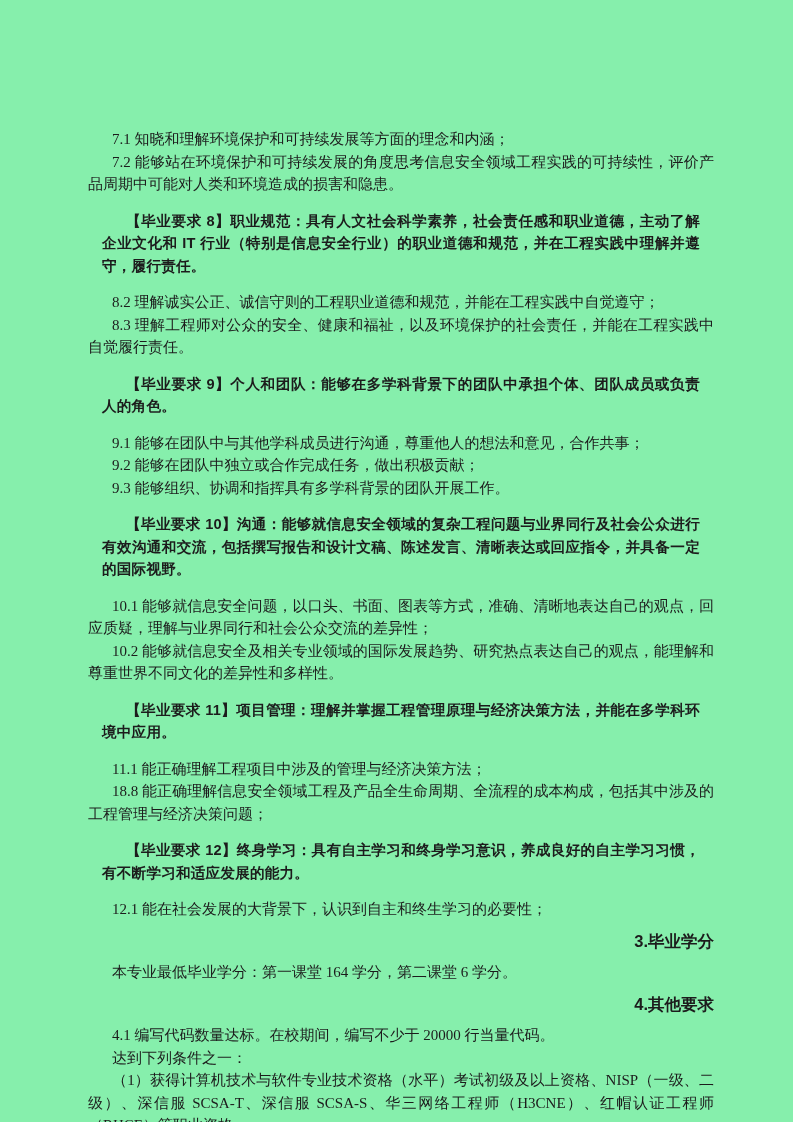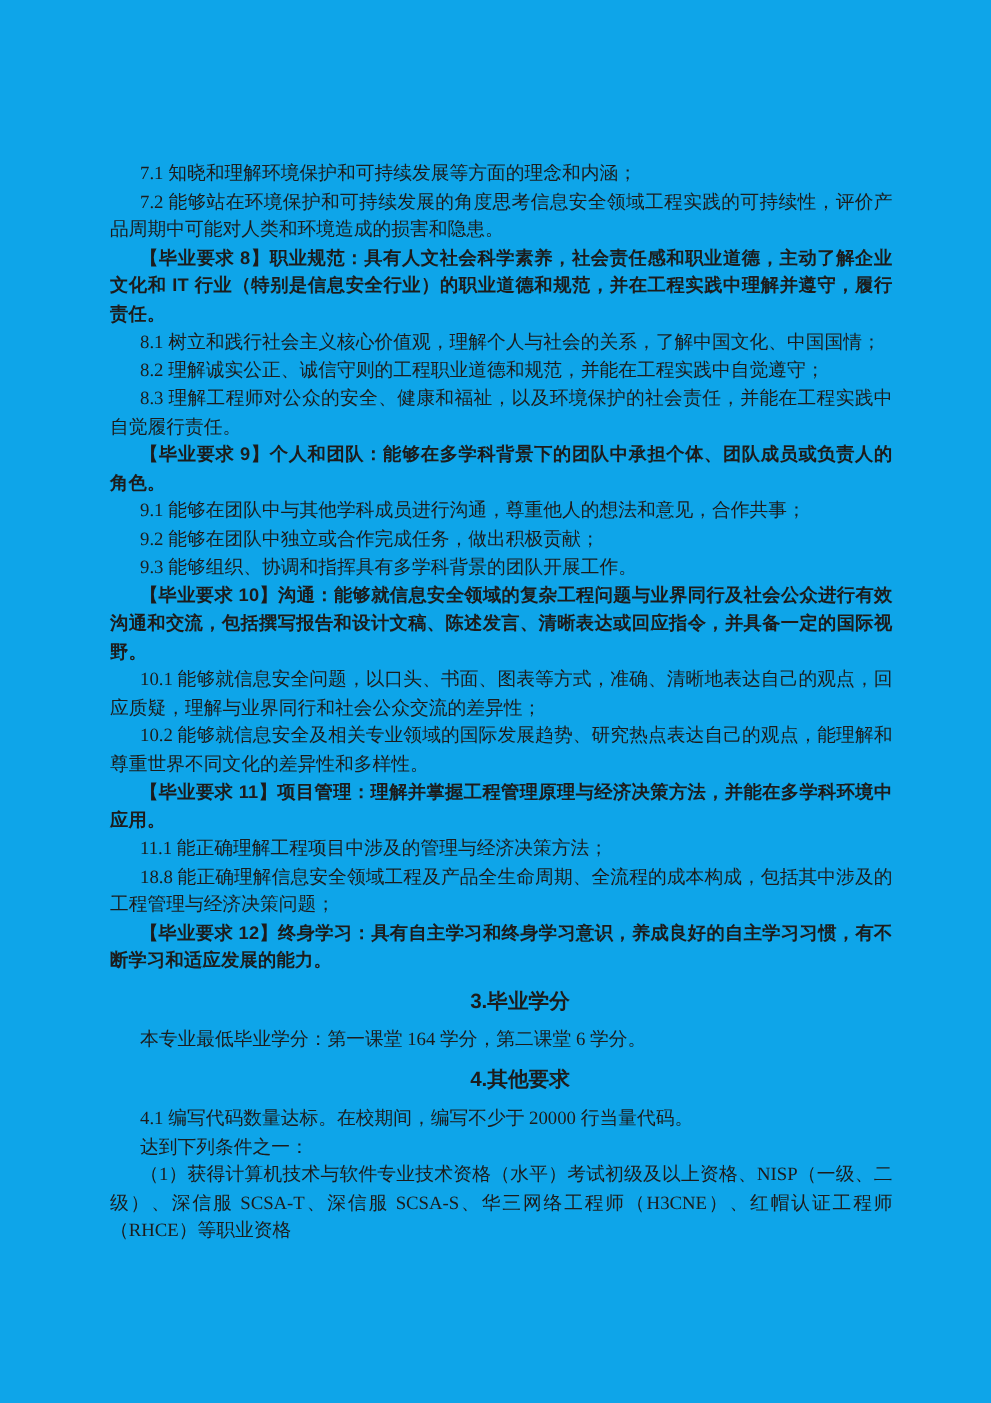--- a/index.html
+++ b/index.html
@@ -5,78 +5,78 @@
   html, body {
     margin: 0;
     padding: 0;
     background: #e8e8e8;
   }
   .page {
     position: relative;
     width: 793px;
     height: 1122px;
     margin: 0 auto;
-    background: #0ea5e9;
+    background: #86efac;
     overflow: hidden;
   }
   .content {
     position: absolute;
     left: 88px;
     top: 128px;
     width: 626px;
     font-family: "Liberation Serif", "DejaVu Serif", serif;
     font-size: 15px;
     line-height: 22.5px;
     color: #1c1c1c;
     text-align: justify;
   }
   p.body {
     margin: 0;
     text-indent: 24px;
   }
   p.requirement {
-    margin: 0;
+    margin: 14px;
     text-indent: 24px;
     font-weight: 700;
     font-family: "Liberation Sans", "DejaVu Sans", sans-serif;
     font-size: 14.6px;
     letter-spacing: 0.2px;
   }
   h2.heading {
     margin: 9px 0 9px 0;
     font-size: 16.5px;
     line-height: 22.5px;
     font-weight: 700;
     text-indent: 30px;
     font-family: "Liberation Sans", "DejaVu Sans", sans-serif;
-    text-align: center;
+    text-align: right;
   }
 </style>
 </head>
 <body>
 
 <div class="page">
   <div class="content">
       <p class="body">7.1 知晓和理解环境保护和可持续发展等方面的理念和内涵；</p>
       <p class="body">7.2 能够站在环境保护和可持续发展的角度思考信息安全领域工程实践的可持续性，评价产品周期中可能对人类和环境造成的损害和隐患。</p>
       <p class="requirement">【毕业要求 8】职业规范：具有人文社会科学素养，社会责任感和职业道德，主动了解企业文化和 IT 行业（特别是信息安全行业）的职业道德和规范，并在工程实践中理解并遵守，履行责任。</p>
-      <p class="body">8.1 树立和践行社会主义核心价值观，理解个人与社会的关系，了解中国文化、中国国情；</p>
       <p class="body">8.2 理解诚实公正、诚信守则的工程职业道德和规范，并能在工程实践中自觉遵守；</p>
       <p class="body">8.3 理解工程师对公众的安全、健康和福祉，以及环境保护的社会责任，并能在工程实践中自觉履行责任。</p>
       <p class="requirement">【毕业要求 9】个人和团队：能够在多学科背景下的团队中承担个体、团队成员或负责人的角色。</p>
       <p class="body">9.1 能够在团队中与其他学科成员进行沟通，尊重他人的想法和意见，合作共事；</p>
       <p class="body">9.2 能够在团队中独立或合作完成任务，做出积极贡献；</p>
       <p class="body">9.3 能够组织、协调和指挥具有多学科背景的团队开展工作。</p>
       <p class="requirement">【毕业要求 10】沟通：能够就信息安全领域的复杂工程问题与业界同行及社会公众进行有效沟通和交流，包括撰写报告和设计文稿、陈述发言、清晰表达或回应指令，并具备一定的国际视野。</p>
       <p class="body">10.1 能够就信息安全问题，以口头、书面、图表等方式，准确、清晰地表达自己的观点，回应质疑，理解与业界同行和社会公众交流的差异性；</p>
       <p class="body">10.2 能够就信息安全及相关专业领域的国际发展趋势、研究热点表达自己的观点，能理解和尊重世界不同文化的差异性和多样性。</p>
       <p class="requirement">【毕业要求 11】项目管理：理解并掌握工程管理原理与经济决策方法，并能在多学科环境中应用。</p>
       <p class="body">11.1 能正确理解工程项目中涉及的管理与经济决策方法；</p>
       <p class="body">18.8 能正确理解信息安全领域工程及产品全生命周期、全流程的成本构成，包括其中涉及的工程管理与经济决策问题；</p>
       <p class="requirement">【毕业要求 12】终身学习：具有自主学习和终身学习意识，养成良好的自主学习习惯，有不断学习和适应发展的能力。</p>
+      <p class="body">12.1 能在社会发展的大背景下，认识到自主和终生学习的必要性；</p>
       <h2 class="heading">3.毕业学分</h2>
       <p class="body">本专业最低毕业学分：第一课堂 164 学分，第二课堂 6 学分。</p>
       <h2 class="heading">4.其他要求</h2>
       <p class="body">4.1 编写代码数量达标。在校期间，编写不少于 20000 行当量代码。</p>
       <p class="body">达到下列条件之一：</p>
       <p class="body">（1）获得计算机技术与软件专业技术资格（水平）考试初级及以上资格、NISP（一级、二级）、深信服 SCSA-T、深信服 SCSA-S、华三网络工程师（H3CNE）、红帽认证工程师（RHCE）等职业资格</p>
     </div>
 </div>
 
 </body></html>

